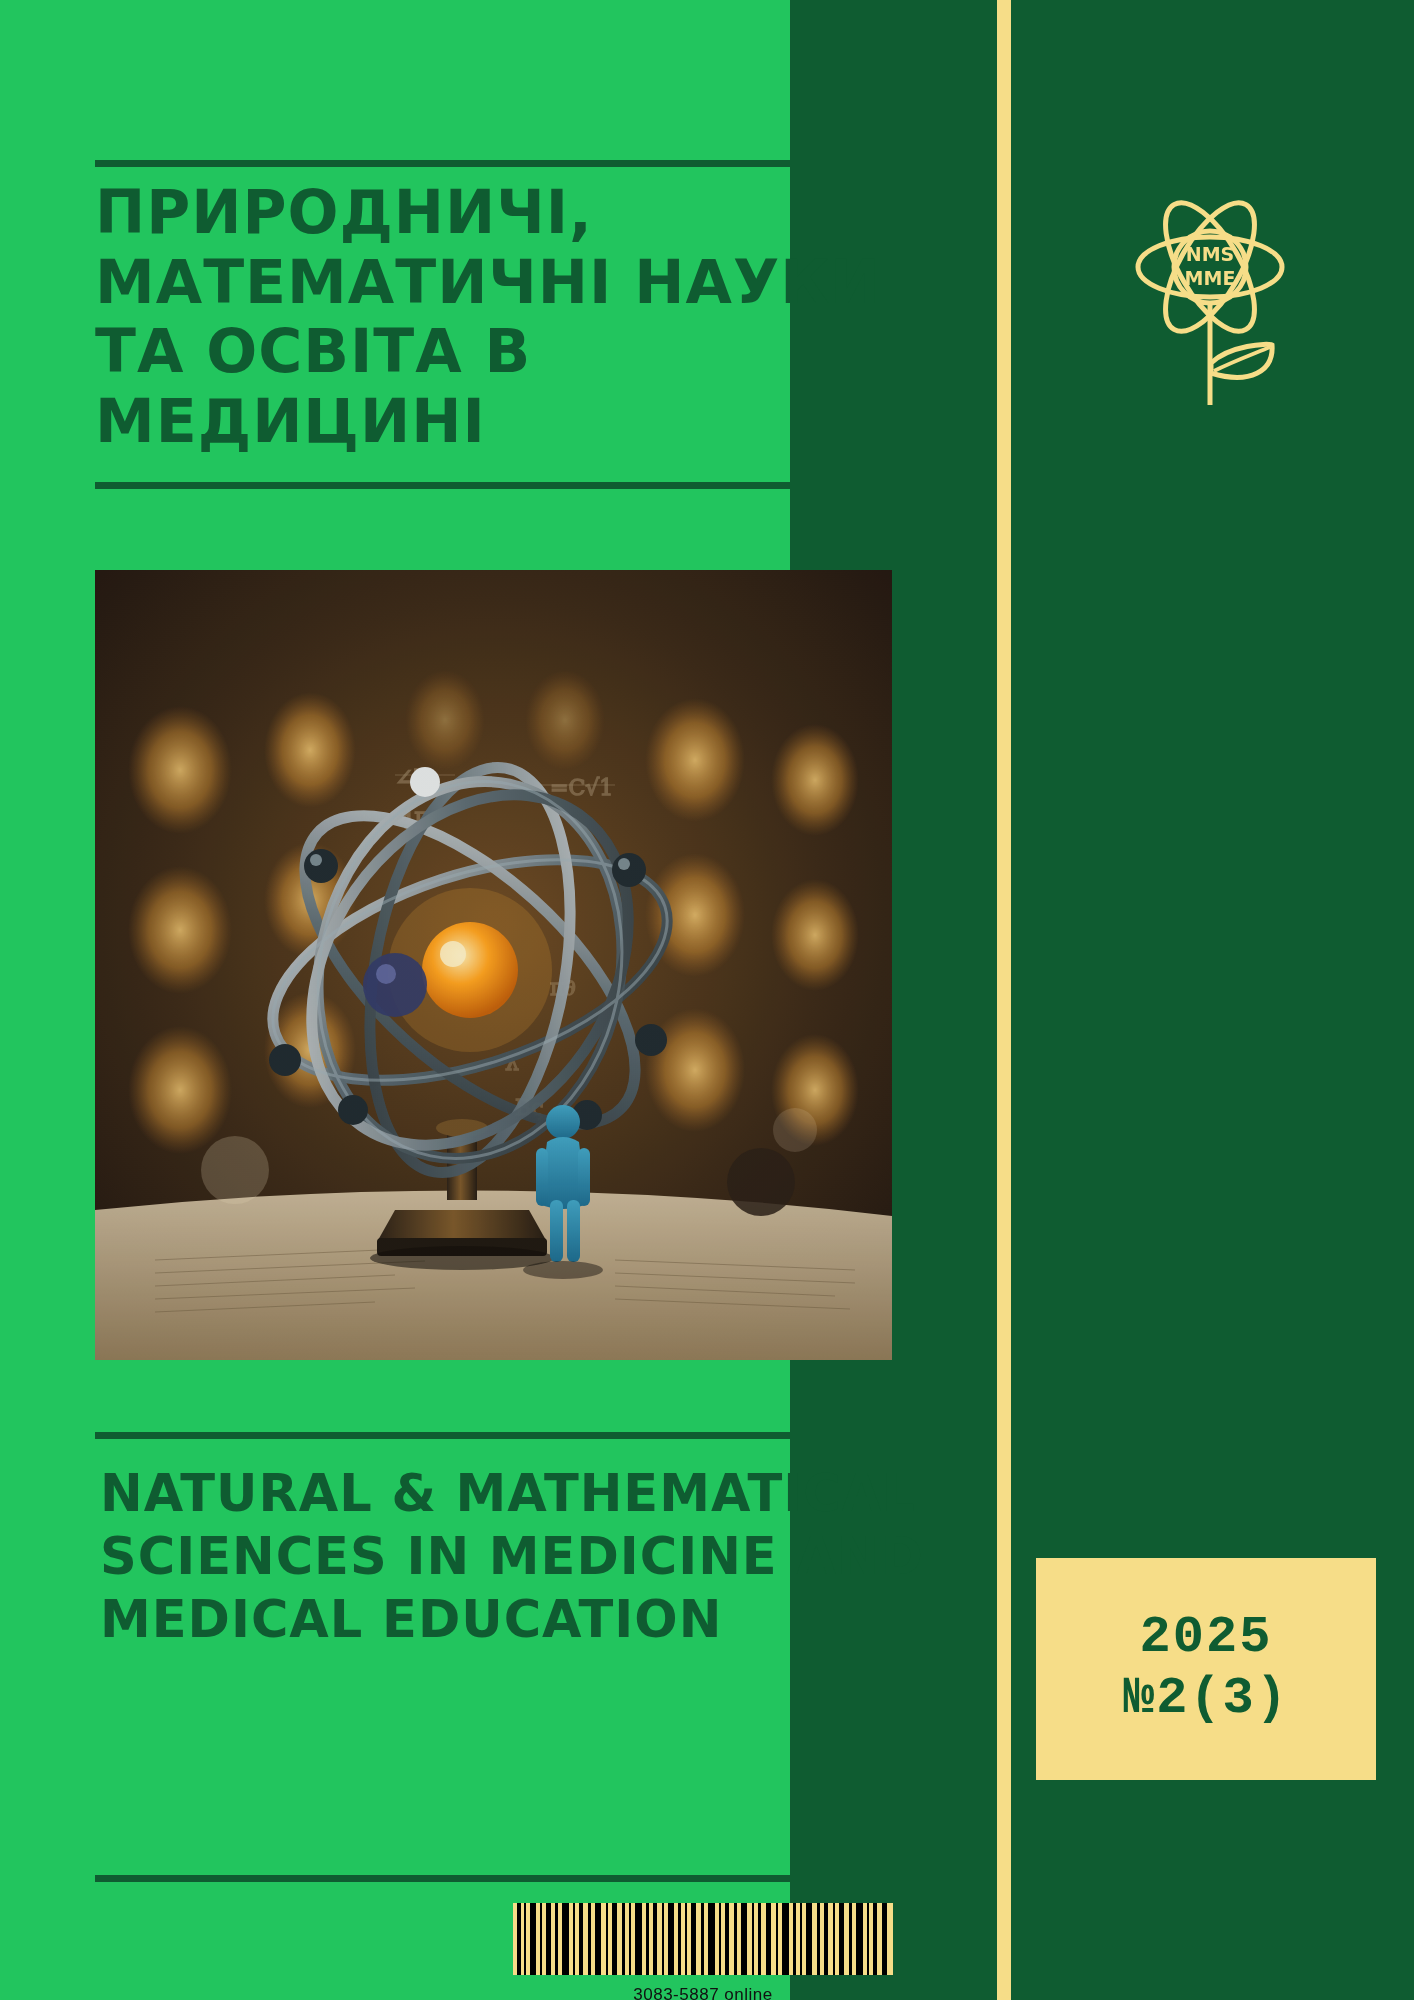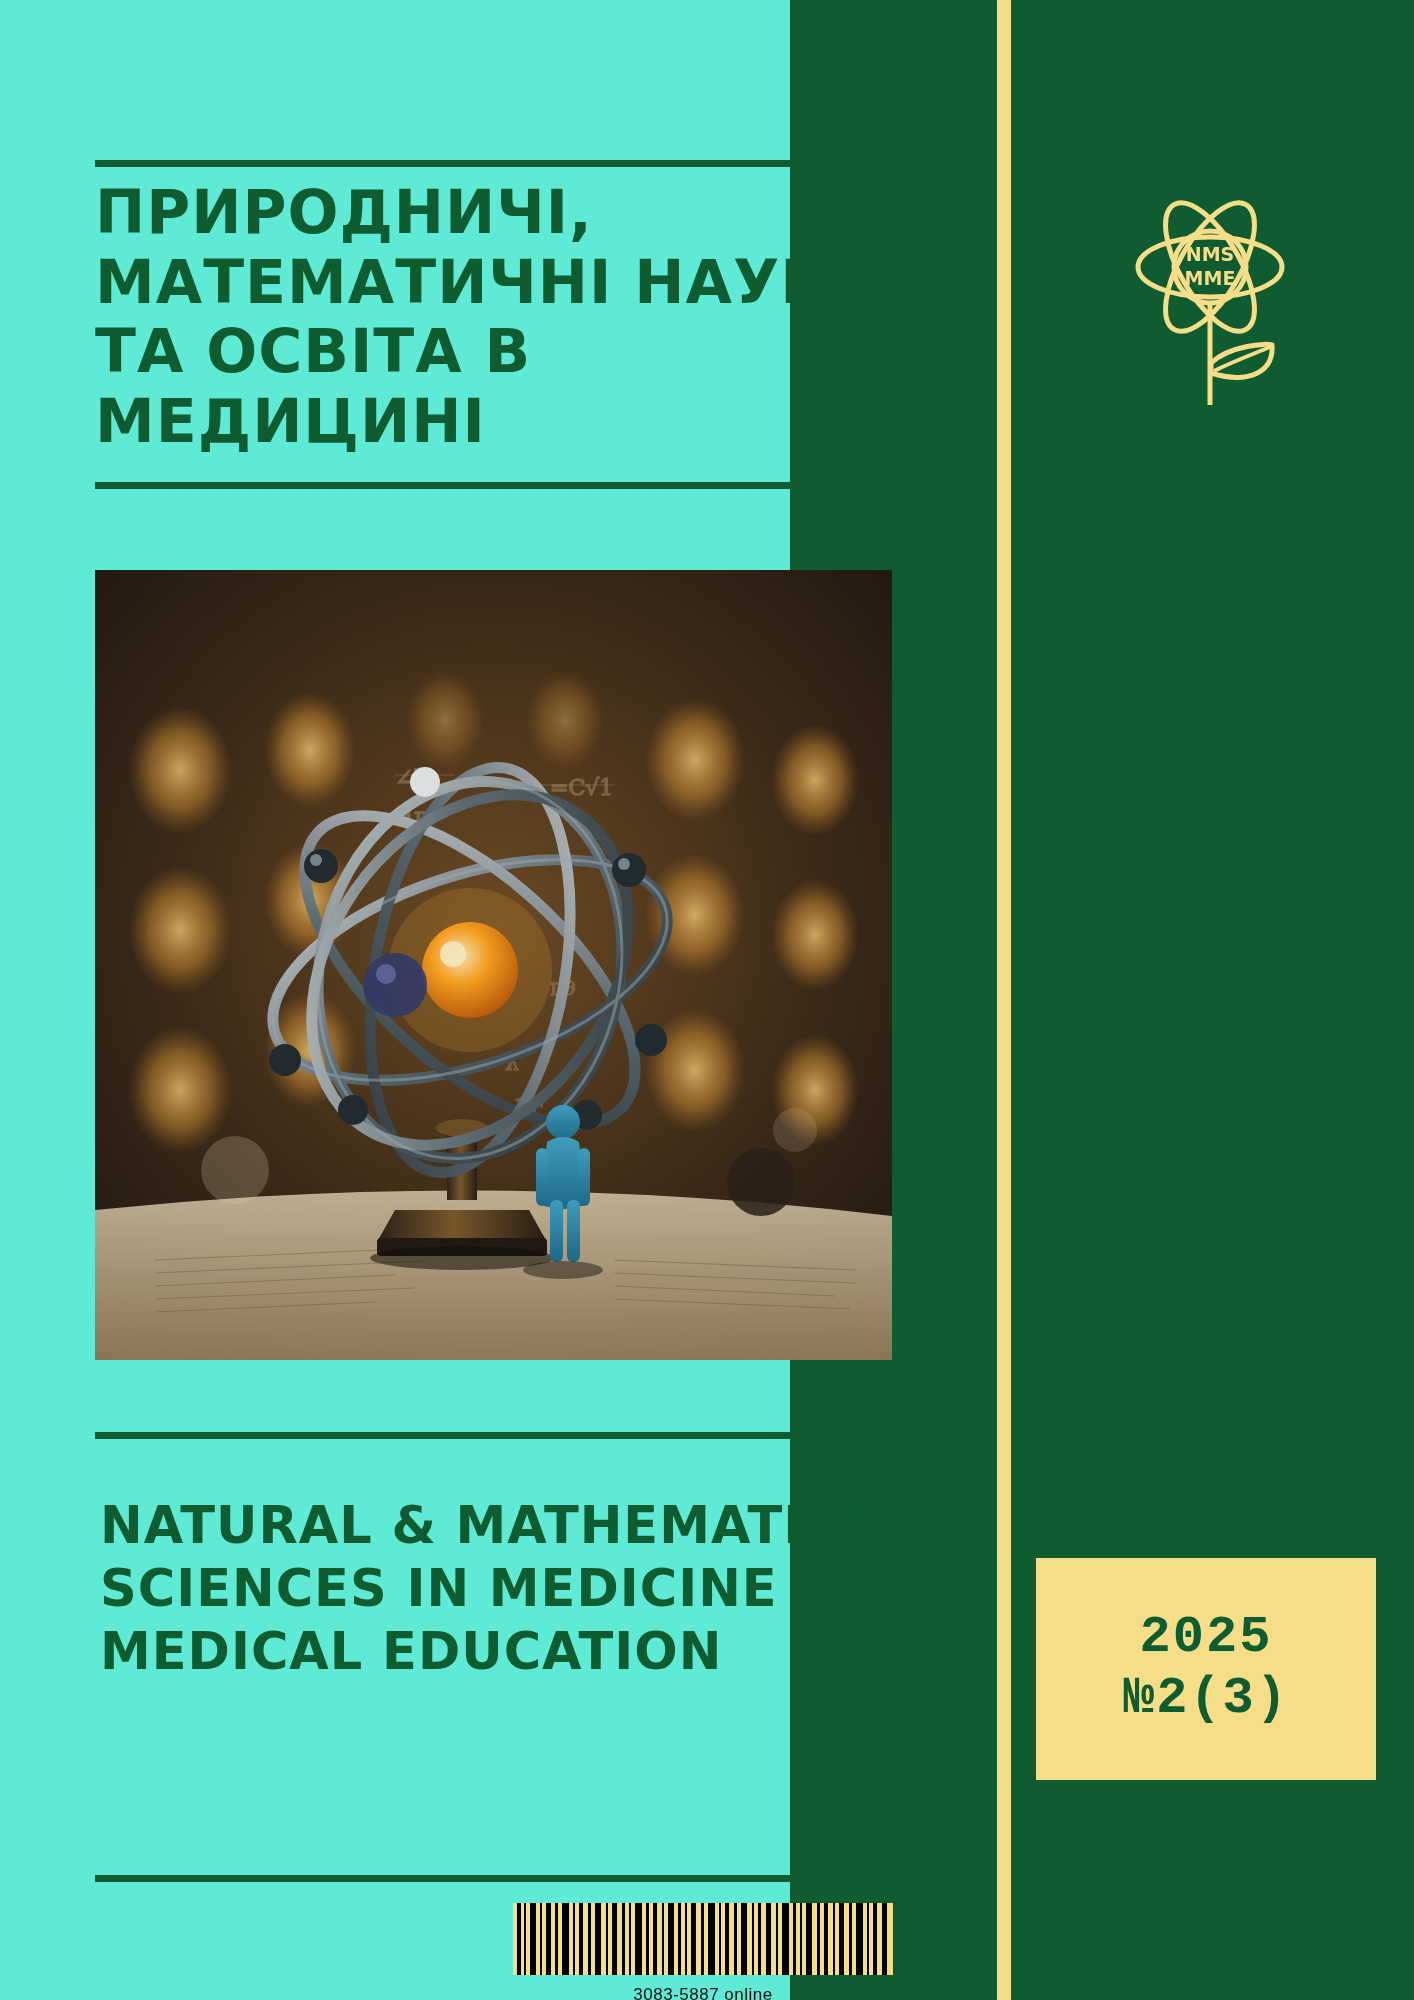--- a/index.html
+++ b/index.html
@@ -8,21 +8,21 @@
     height: 2000px;
     background: #f6dd88;
     font-family: "Liberation Sans", sans-serif;
     overflow: hidden;
   }
 
   .cover {
     position: relative;
     width: 1414px;
     height: 2000px;
-    background: #5eead4;
+    background: #22c55e;
   }
 
   
   .right-panel {
     position: absolute;
     top: 0;
     right: 0;
     width: 624px;
     height: 2000px;
     background: #0f5c31;
@@ -122,21 +122,20 @@
     left: 100px;
     top: 1462px;
     width: 840px;
     color: #0f5c31;
     font-family: "DejaVu Sans", sans-serif;
     font-weight: bold;
     font-size: 51px;
     line-height: 1.24;
     letter-spacing: 1px;
     text-transform: uppercase;
-    margin-top: 32px;
   }
 
   
   .barcode-wrap {
     position: absolute;
     left: 513px;
     top: 1903px;
     width: 380px;
     text-align: center;
   }

